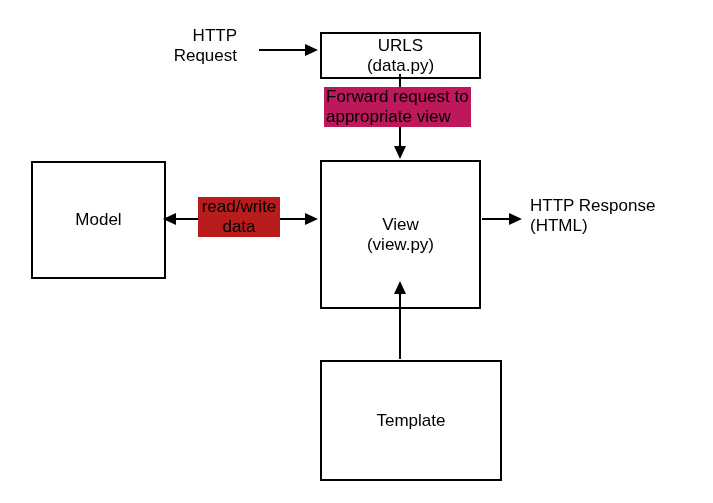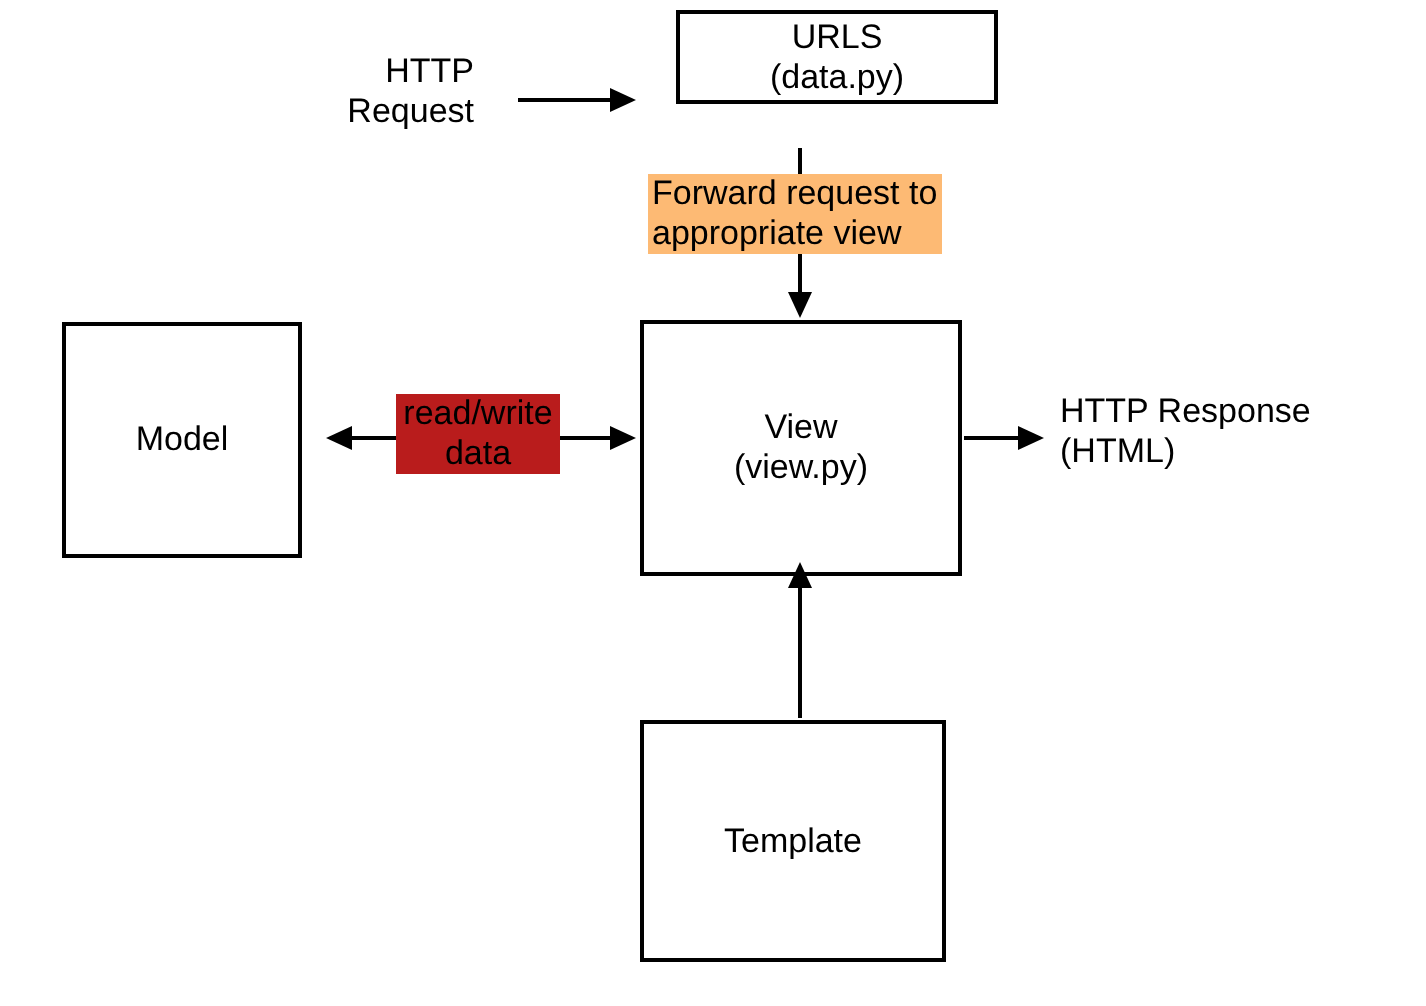--- a/index.html
+++ b/index.html
@@ -18,33 +18,33 @@
   .box {
     position: absolute;
     box-sizing: border-box;
     border: 2px solid #000000;
     background: #ffffff;
     display: flex;
     align-items: center;
     justify-content: center;
     text-align: center;
   }
-  .box-urls     { left: 320px; top: 5px;  width: 161px; height: 47px; margin-left: 18px;  }
-  .box-model    { left: 31px;  top: 161px; width: 120px; height: 118px; }
-  .box-view     { left: 320px; top: 160px; width: 161px; height: 128px; }
-  .box-template { left: 320px; top: 360px; width: 153px; height: 121px; }
+  .box-urls     { left: 320px; top: 32px;  width: 161px; height: 47px;  }
+  .box-model    { left: 31px;  top: 161px; width: 135px; height: 118px; }
+  .box-view     { left: 320px; top: 160px; width: 161px; height: 149px; }
+  .box-template { left: 320px; top: 360px; width: 182px; height: 121px; }
   .box-line { display: block; }
   
   .flabel {
     position: absolute;
     white-space: pre-line;
     z-index: 3;
   }
   .label-http-request  { left: 149px; top: 26px;  width: 88px;  text-align: right; }
-  .label-forward       { left: 324px; top: 87px;  text-align: left;  background: #fdba74; padding: 0 2px; }
+  .label-forward       { left: 324px; top: 87px;  text-align: left;  background: #be185d; padding: 0 2px; }
   .label-read-write    { left: 198px; top: 197px; width: 82px;  text-align: center; background: #b91c1c; }
   .label-http-response { left: 530px; top: 196px; width: 145px; }
   
   .line { position: absolute; background: #000000; z-index: 1; }
   .a1-line { left: 259px; top: 49px;  width: 48px;  height: 2px; }
   .a2-line { left: 399px; top: 74px;  width: 2px;   height: 75px; }
   .a3-line { left: 175px; top: 218px; width: 132px; height: 2px; }
   .a4-line { left: 482px; top: 218px; width: 29px;  height: 2px; }
   .a5-line { left: 399px; top: 293px; width: 2px;   height: 66px; }
   

